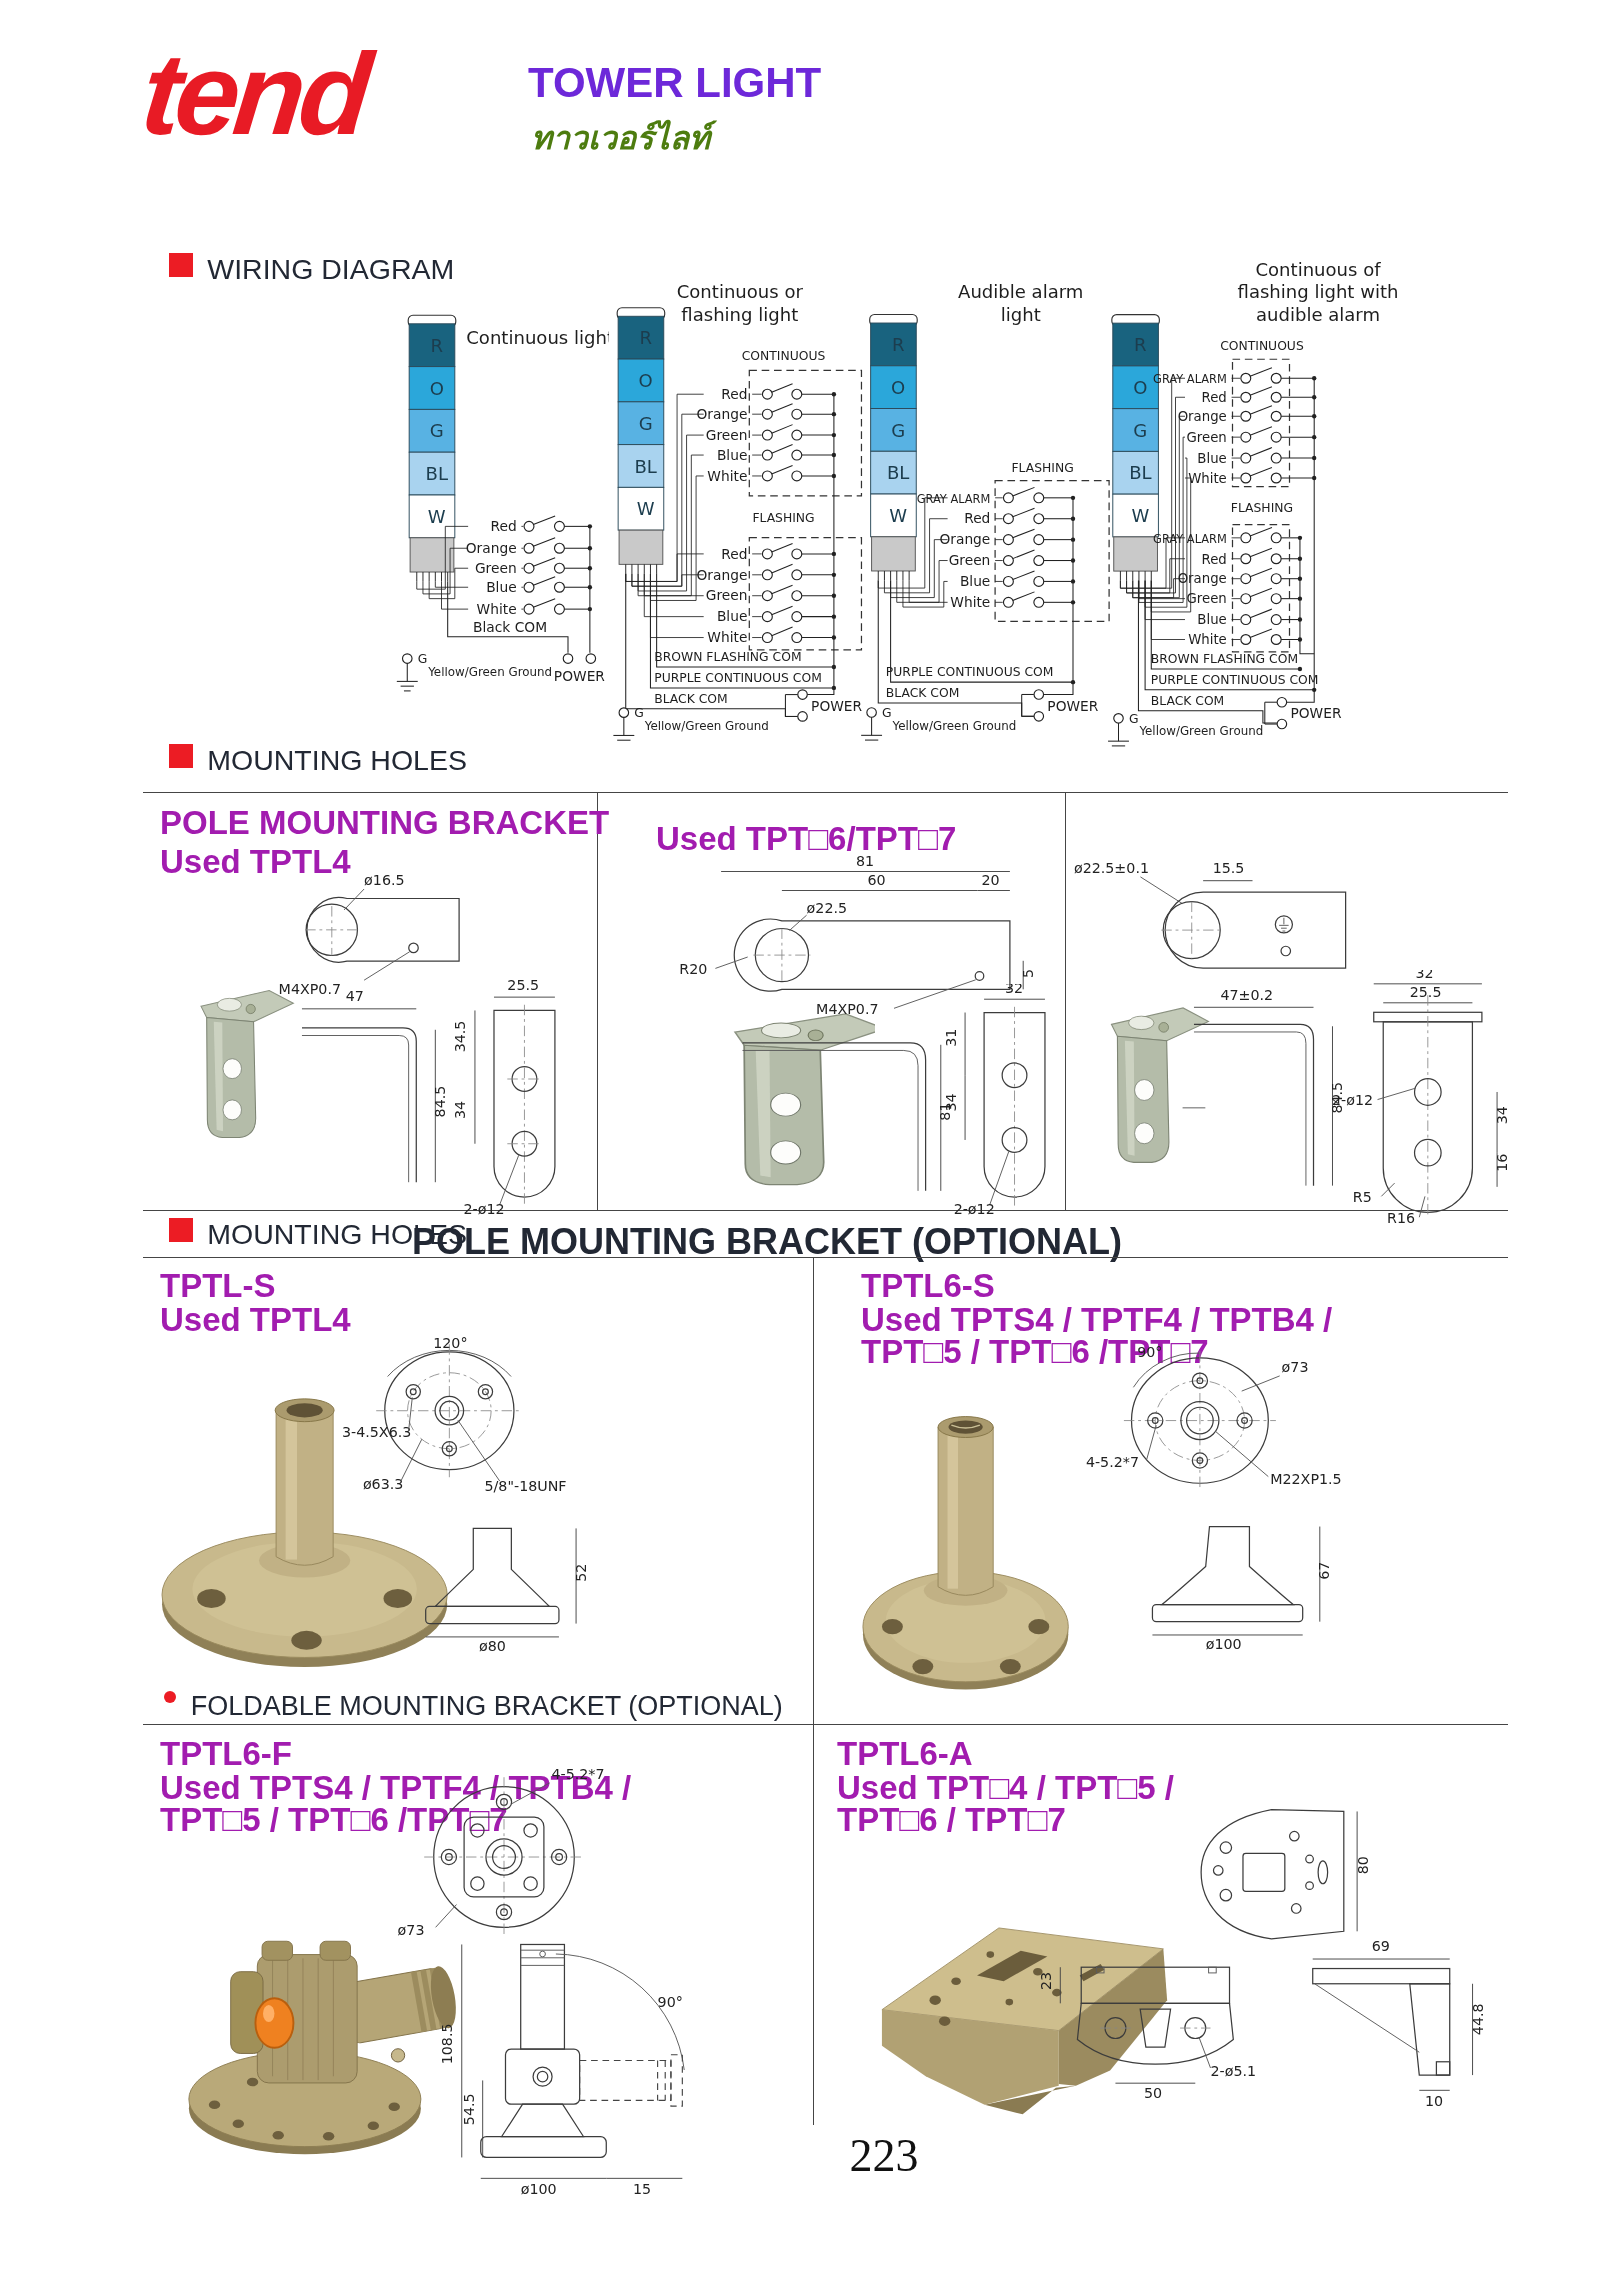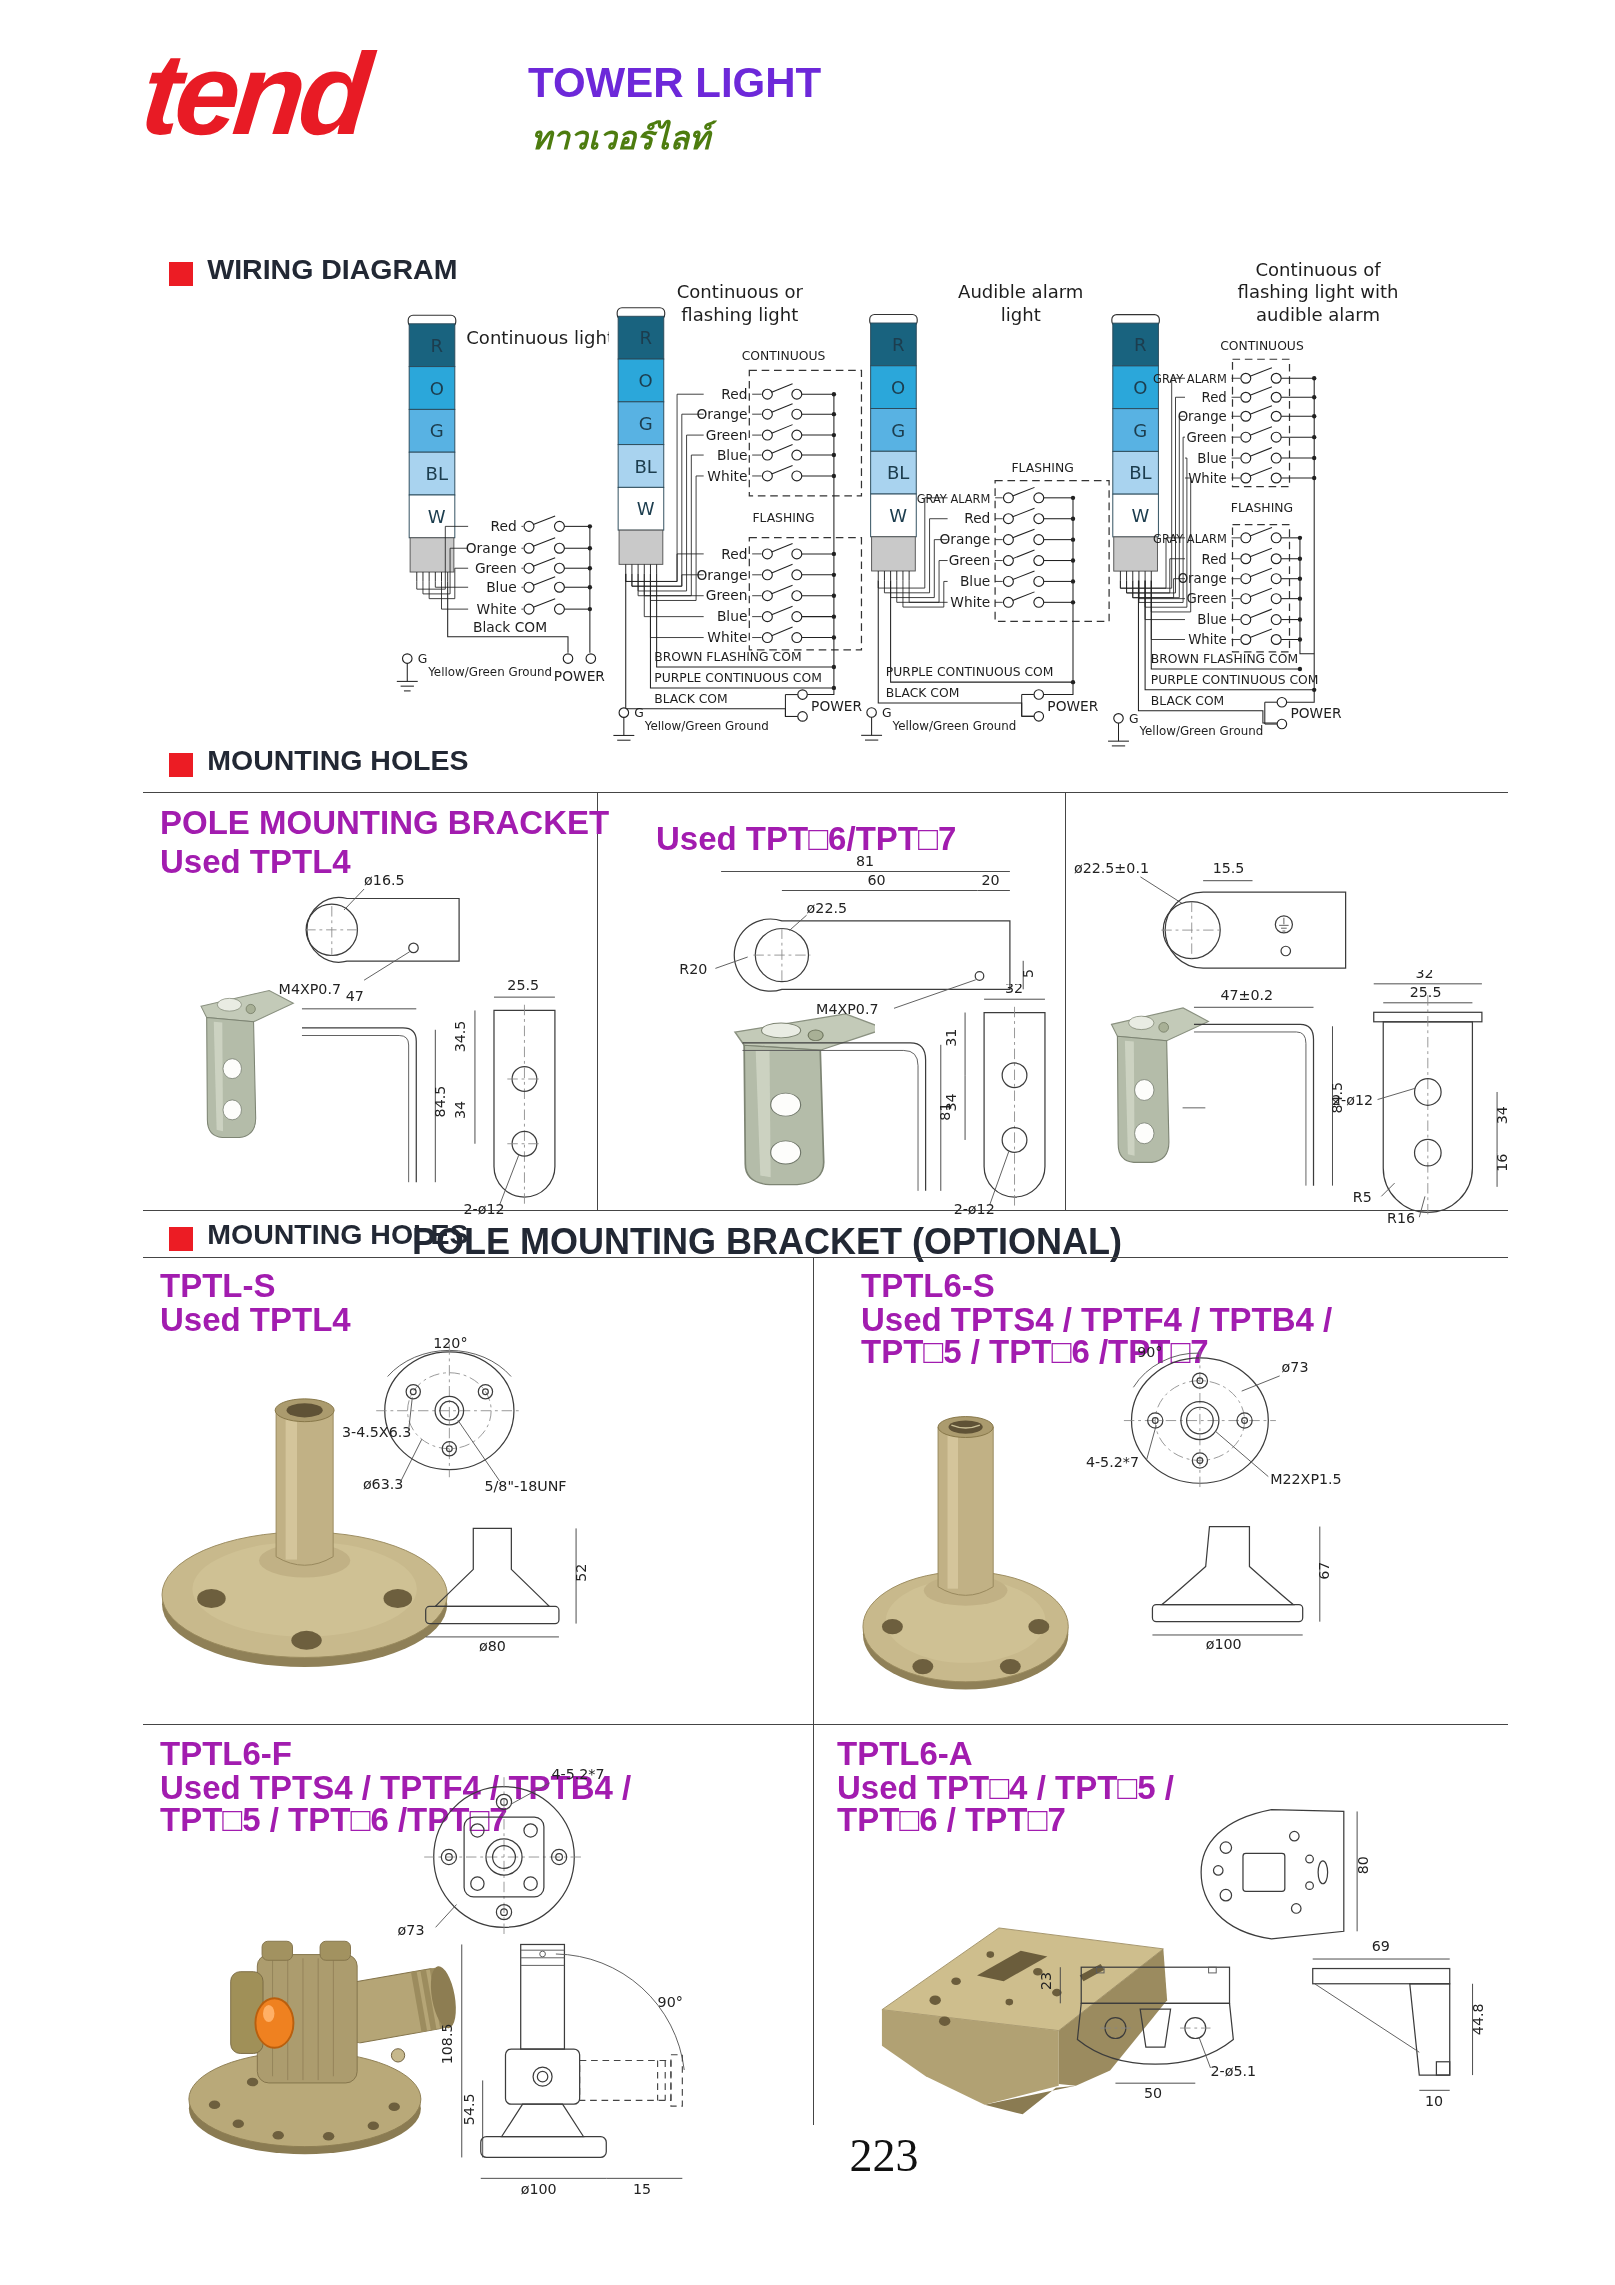--- a/index.html
+++ b/index.html
@@ -5,22 +5,22 @@
   html,body{margin:0;padding:0;background:#888;}
   .page{position:relative;width:1616px;height:2286px;background:#fff;overflow:hidden;
         font-family:"Liberation Sans",sans-serif;color:#242b38;}
   .abs{position:absolute;}
   .hline{position:absolute;height:0;border-top:1.4px solid #454545;}
   .vline{position:absolute;width:0;border-left:1.4px solid #454545;}
   #logo{left:143px;top:27px;font-size:116px;font-weight:bold;font-style:italic;
         color:#e81b25;transform:skewX(-6deg);letter-spacing:-5.7px;position:absolute;}
   #title{left:528px;top:59px;font-size:42px;font-weight:bold;color:#6d28d9;position:absolute;}
   #subtitle{left:531px;top:112px;font-size:32px;font-weight:bold;color:#4d7c0f;position:absolute;font-style:italic;}
-  .sec-head{position:absolute;display:flex;align-items:flex-end;gap:14.3px;
-            font-weight:bold;font-size:28.5px;color:#222834;}
+  .sec-head{position:absolute;display:flex;align-items:flex-start;gap:14.3px;
+            font-weight:normal;font-size:28.5px;color:#222834;}
   .sec-head2{position:absolute;font-weight:bold;font-size:36px;color:#222834;}
   .sq{width:24px;height:24px;background:#ec1c24;display:inline-block;}
   .dot{width:12.4px;height:12.4px;border-radius:50%;background:#ec1c24;display:inline-block;}
   .mtitle{position:absolute;font-weight:bold;font-size:33px;color:#a21caf;white-space:nowrap;}
   #foot-note{left:143px;top:2146px;font-size:28.5px;font-weight:bold;color:#111;position:absolute;}
   #page-num{left:789px;top:2129px;width:190px;text-align:center;font-family:"Liberation Serif",serif;
             font-size:46px;color:#111;position:absolute;}
   svg text{font-family:"DejaVu Sans","Liberation Sans",sans-serif;}
   .ln{fill:none;stroke:#3c3c3c;stroke-width:1.3;}
   .thin{fill:none;stroke:#5a5a5a;stroke-width:1;}
@@ -774,20 +774,24 @@
     <g class="dt">
       <path class="ln" d="M92,10 H134 V52 Q170,84 180,92 H42 Q52,84 88,52 Z"></path>
       <rect class="ln" x="32" y="92" width="158" height="18" rx="4"></rect>
       <line class="dim" x1="208" y1="10" x2="208" y2="110"></line>
       <text transform="rotate(-90 218 66)" x="218" y="66">67</text>
       <line class="dim" x1="32" y1="124" x2="190" y2="124"></line>
       <text x="88" y="139">ø100</text>
     </g>
   </svg>
 
+  <div class="sec-head" style="left:164px;top:1691px;font-size:27px">
+    <span class="dot"></span>
+    <span>FOLDABLE MOUNTING BRACKET (OPTIONAL)</span>
+  </div>
   <div class="hline" style="left:143px;top:1724px;width:1365px"></div>
   <div class="vline" style="left:813px;top:1724px;height:401px"></div>
 
   <div class="mtitle" style="left:160px;top:1735px">TPTL6-F</div>
   <div class="mtitle" style="left:160px;top:1769px">Used TPTS4 / TPTF4 / TPTB4 /</div>
   <div class="mtitle" style="left:160px;top:1801px">TPT□5 / TPT□6 /TPT□7</div>
 
   <svg class="abs" style="left:162px;top:1869px" width="319" height="290" viewBox="0 0 335 305">
     <ellipse cx="150" cy="252" rx="122" ry="48" fill="#8a7b52"></ellipse>
     <ellipse cx="150" cy="242" rx="122" ry="50" fill="#b9a979" stroke="#8d7d52"></ellipse>

